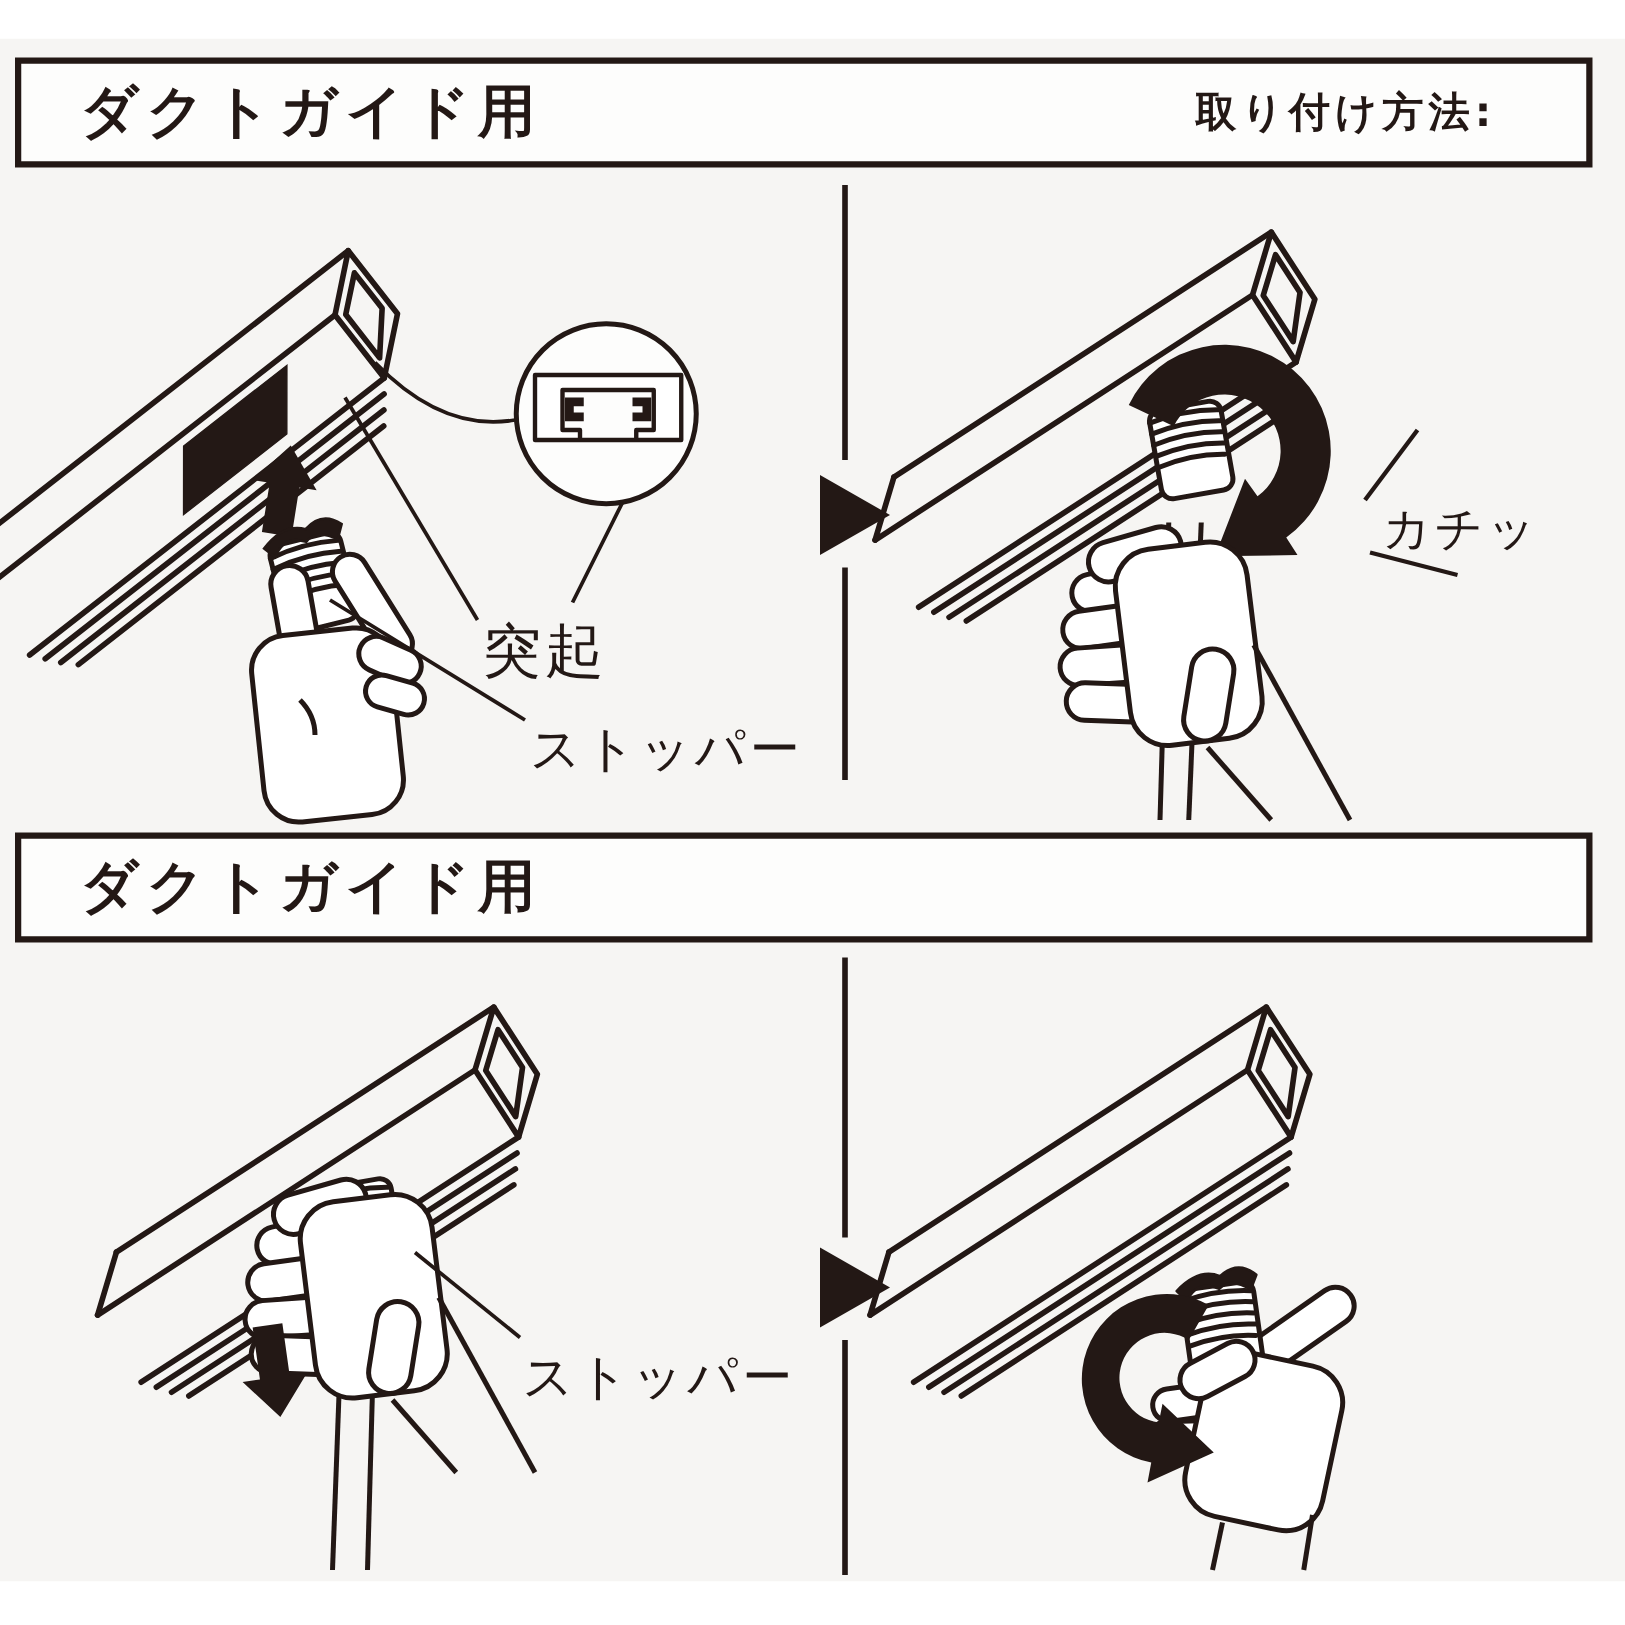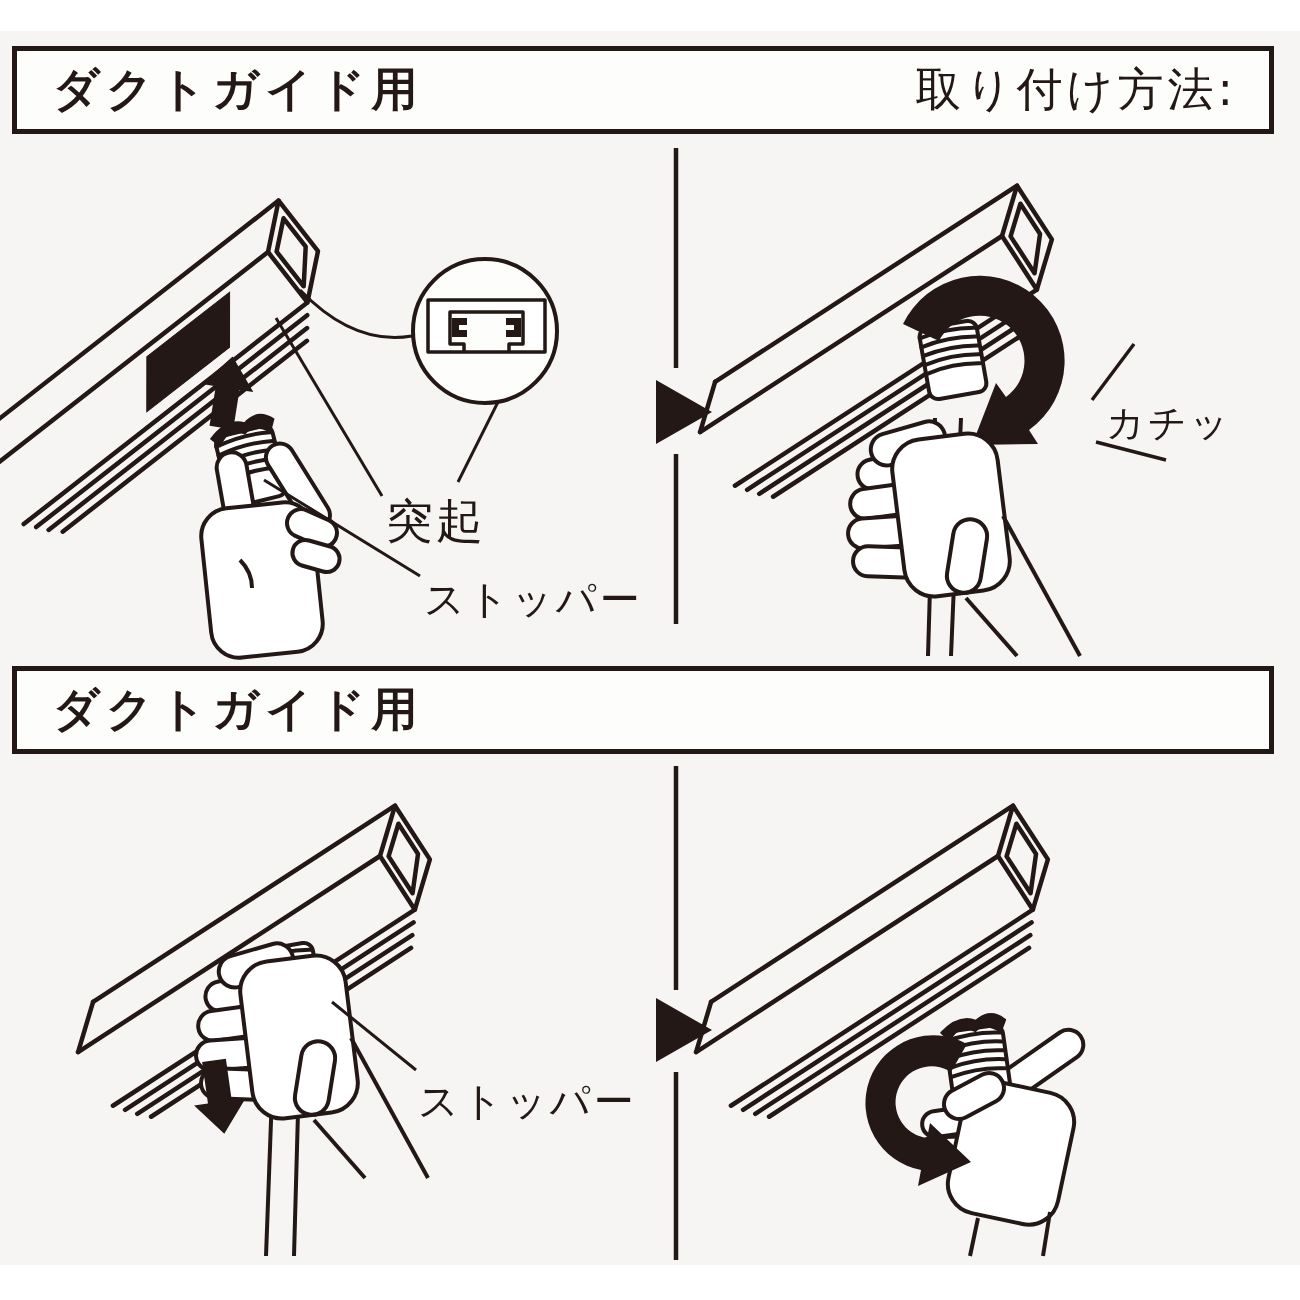--- a/index.html
+++ b/index.html
@@ -2,22 +2,22 @@
 <html><head>
 <meta charset="utf-8">
 <style>
   html,body{margin:0;padding:0;background:#ffffff;}
   #stage{position:relative;width:1300px;height:1300px;background:#ffffff;overflow:hidden;
          font-family:"DejaVu Sans","Liberation Sans",sans-serif;color:#231815;}
   #paper{position:absolute;left:0;top:31px;width:1300px;height:1234px;background:#f6f5f3;}
   .hdr{position:absolute;left:12px;width:1262px;height:88px;background:#fdfdfc;
        border:5px solid #231815;display:flex;align-items:center;justify-content:space-between;
        box-sizing:border-box;}
-  .hdr .lt{font-size:46px;font-weight:700;letter-spacing:6px;padding-left:36px;white-space:nowrap;}
-  .hdr .rt{font-size:46px;font-weight:400;letter-spacing:4px;padding-right:32px;white-space:nowrap;}
+  .hdr .lt{font-size:46px;font-weight:700;letter-spacing:6px;padding-left:47px;white-space:nowrap;}
+  .hdr .rt{font-size:33px;font-weight:700;letter-spacing:4px;padding-right:72px;white-space:nowrap;}
   #hdr-install{top:46px;}
   #hdr-remove{top:666px;}
   .lbl{position:absolute;font-weight:400;white-space:nowrap;letter-spacing:3px;margin-top:12px;}
   #lbl-protrusion{left:386px;top:478px;font-size:47px;}
   #lbl-stopper-top{left:424px;top:560px;font-size:40px;}
   #lbl-click{left:1106px;top:386px;font-size:38px;}
   #lbl-stopper-bottom{left:418px;top:1062px;font-size:40px;}
   svg{position:absolute;left:0;top:0;}
 </style>
 </head>

